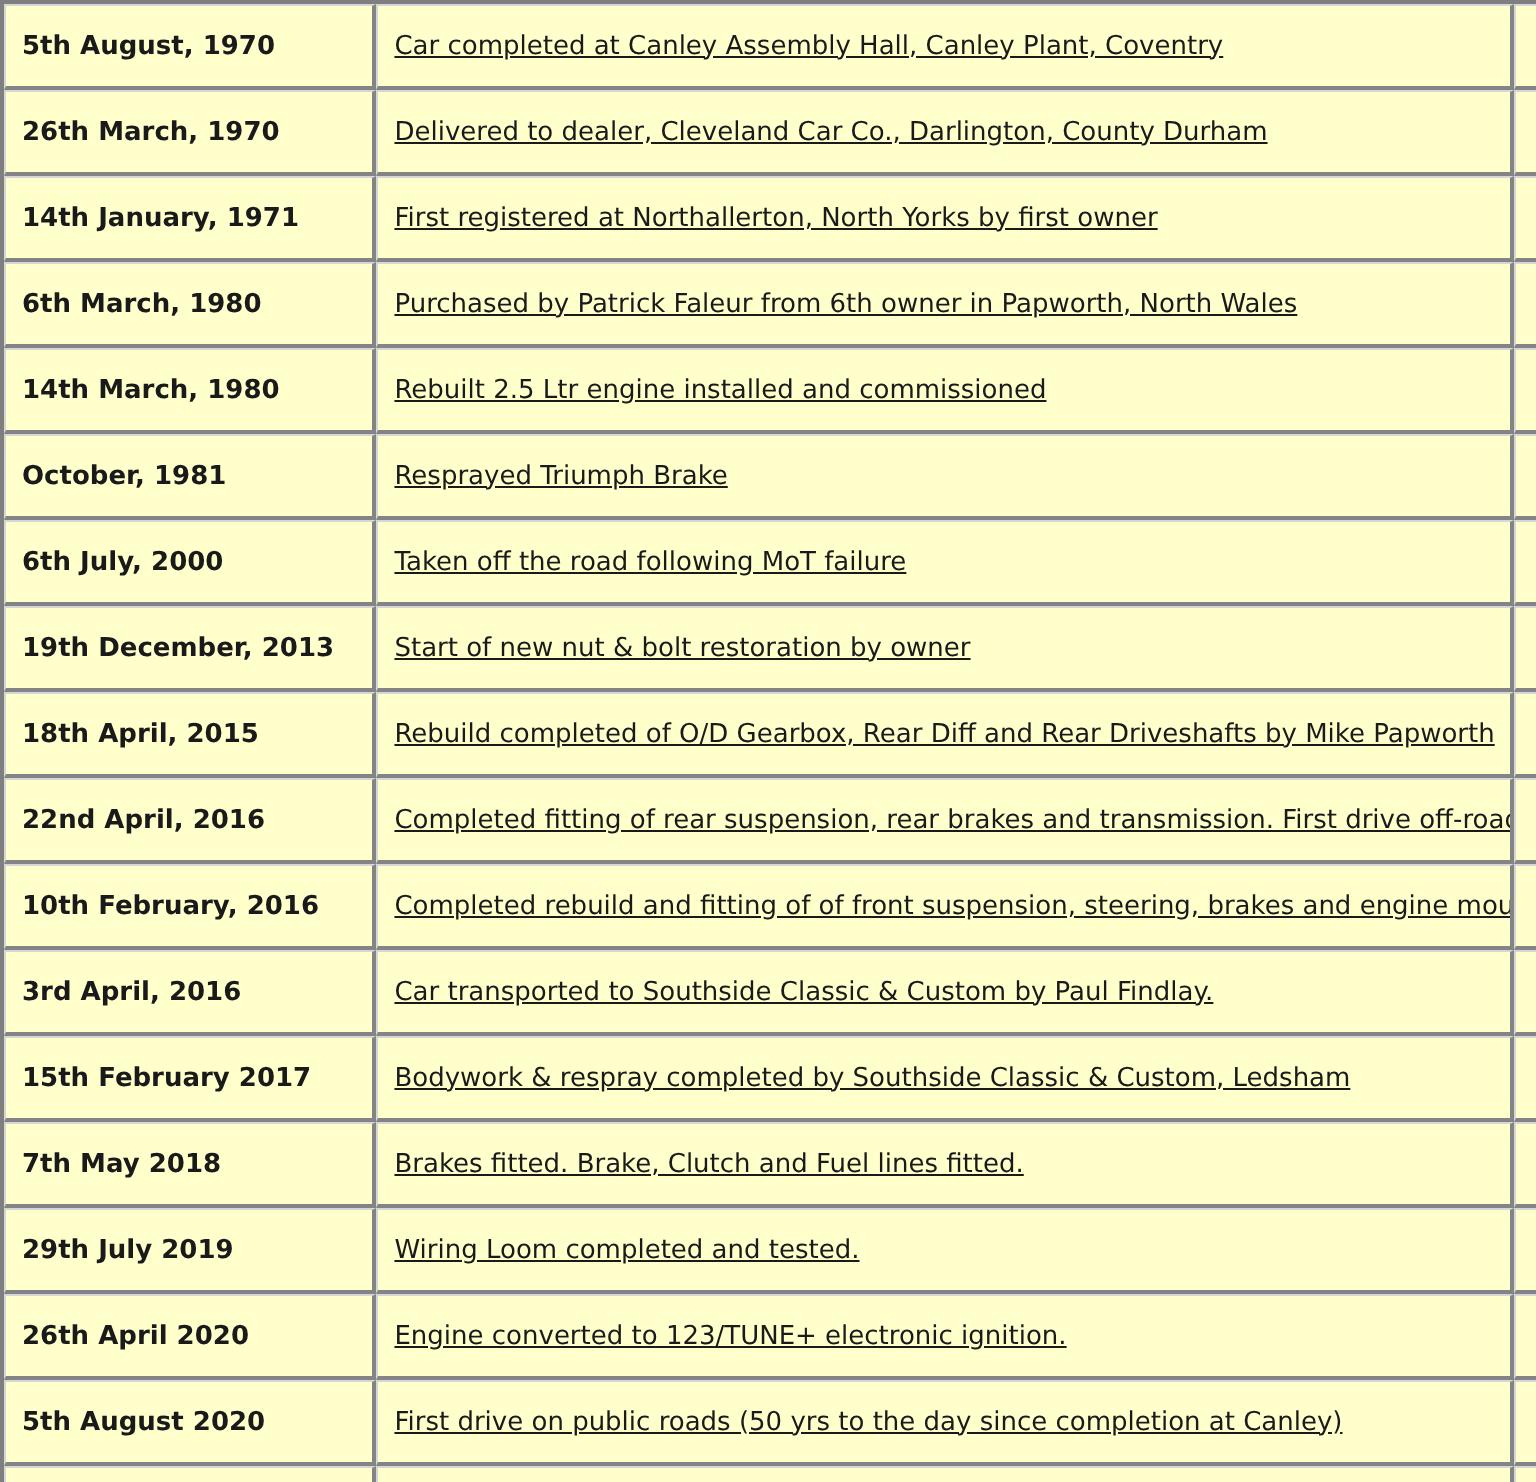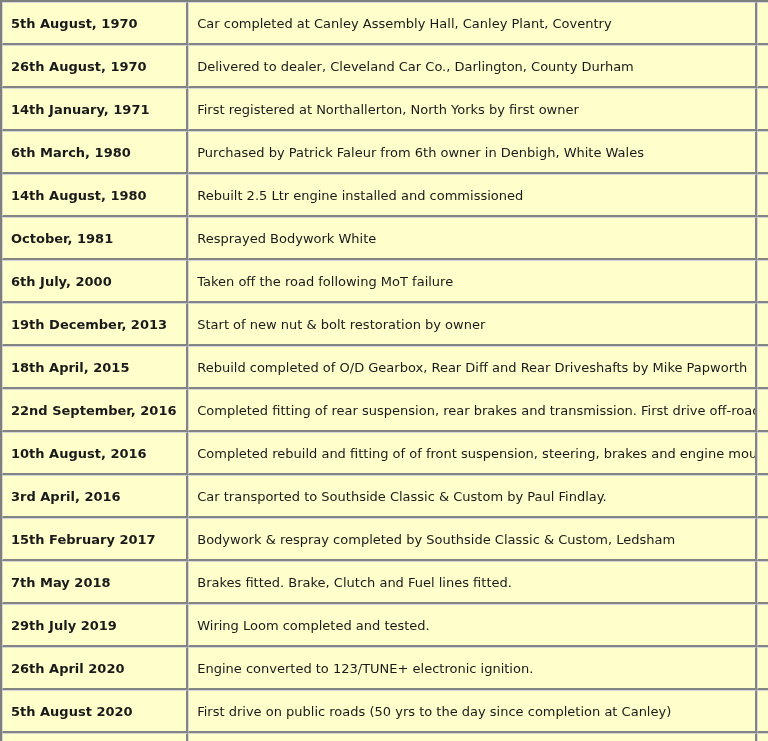--- a/index.html
+++ b/index.html
@@ -35,86 +35,87 @@
     color: #1a1a1a;
     white-space: nowrap;
     overflow: hidden;
   }
   table.history td.date {
     width: 165px;
     font-weight: bold;
   }
   table.history td.event {
     width: 547px;
+    text-decoration: underline;
   }
   table.history td.sliver {
     width: 60px;
   }
   table.history tr.cutoff td {
     height: 40px;
   }
 </style>
 </head>
 <body>
 
 <div class="viewport">
   <table class="history">
     <tbody>
         <tr>
           <td class="date">5th August, 1970</td>
           <td class="event">Car completed at Canley Assembly Hall, Canley Plant, Coventry</td>
           <td class="sliver"></td>
         </tr>
         <tr>
-          <td class="date">26th August, 1970</td>
+          <td class="date">26th March, 1970</td>
           <td class="event">Delivered to dealer, Cleveland Car Co., Darlington, County Durham</td>
           <td class="sliver"></td>
         </tr>
         <tr>
           <td class="date">14th January, 1971</td>
           <td class="event">First registered at Northallerton, North Yorks by first owner</td>
           <td class="sliver"></td>
         </tr>
         <tr>
           <td class="date">6th March, 1980</td>
-          <td class="event">Purchased by Patrick Faleur from 6th owner in Denbigh, White Wales</td>
+          <td class="event">Purchased by Patrick Faleur from 6th owner in Papworth, North Wales</td>
           <td class="sliver"></td>
         </tr>
         <tr>
-          <td class="date">14th August, 1980</td>
+          <td class="date">14th March, 1980</td>
           <td class="event">Rebuilt 2.5 Ltr engine installed and commissioned</td>
           <td class="sliver"></td>
         </tr>
         <tr>
           <td class="date">October, 1981</td>
-          <td class="event">Resprayed Bodywork White</td>
+          <td class="event">Resprayed Triumph Brake</td>
           <td class="sliver"></td>
         </tr>
         <tr>
           <td class="date">6th July, 2000</td>
           <td class="event">Taken off the road following MoT failure</td>
           <td class="sliver"></td>
         </tr>
         <tr>
           <td class="date">19th December, 2013</td>
           <td class="event">Start of new nut &amp; bolt restoration by owner</td>
           <td class="sliver"></td>
         </tr>
         <tr>
           <td class="date">18th April, 2015</td>
           <td class="event">Rebuild completed of O/D Gearbox, Rear Diff and Rear Driveshafts by Mike Papworth</td>
           <td class="sliver"></td>
         </tr>
         <tr>
-          <td class="date">22nd September, 2016</td>
+          <td class="date">22nd April, 2016</td>
           <td class="event">Completed fitting of rear suspension, rear brakes and transmission. First drive off-road</td>
           <td class="sliver"></td>
         </tr>
         <tr>
-          <td class="date">10th August, 2016</td>
+          <td class="date">10th February, 2016</td>
           <td class="event">Completed rebuild and fitting of of front suspension, steering, brakes and engine mountings</td>
           <td class="sliver"></td>
         </tr>
         <tr>
           <td class="date">3rd April, 2016</td>
           <td class="event">Car transported to Southside Classic &amp; Custom by Paul Findlay.</td>
           <td class="sliver"></td>
         </tr>
         <tr>
           <td class="date">15th February 2017</td>

